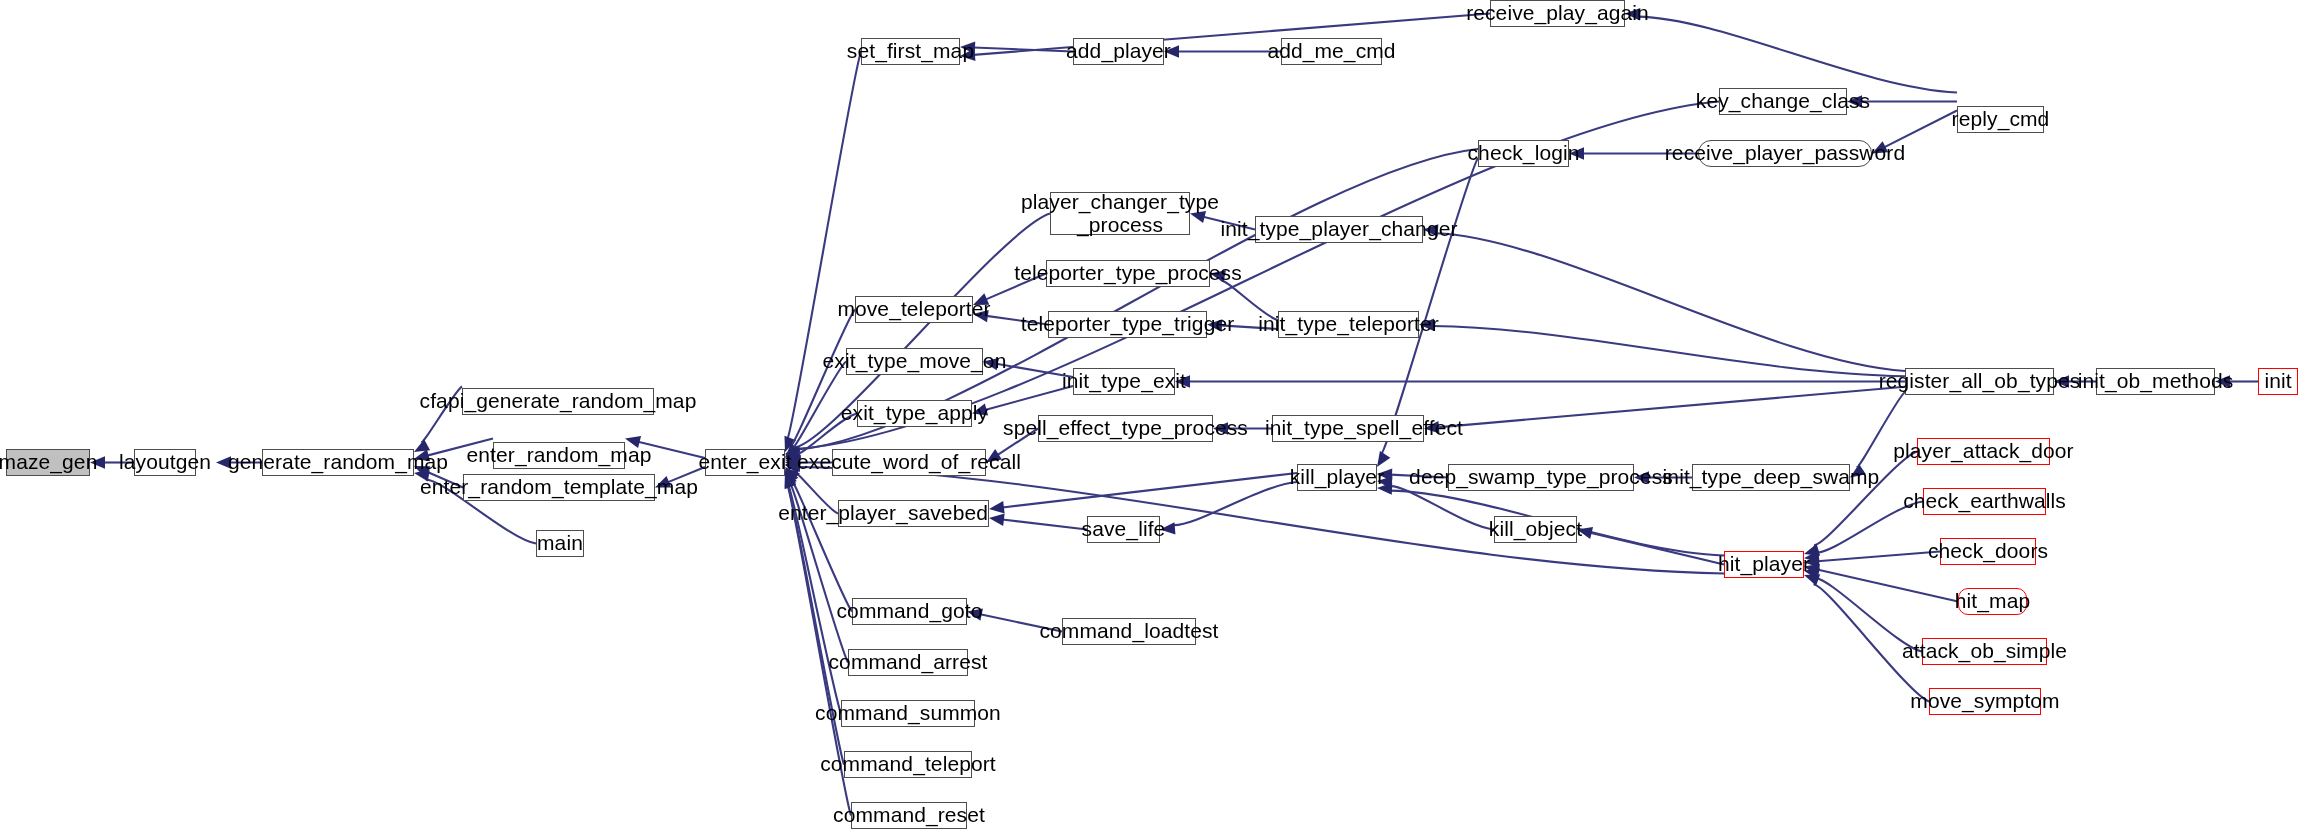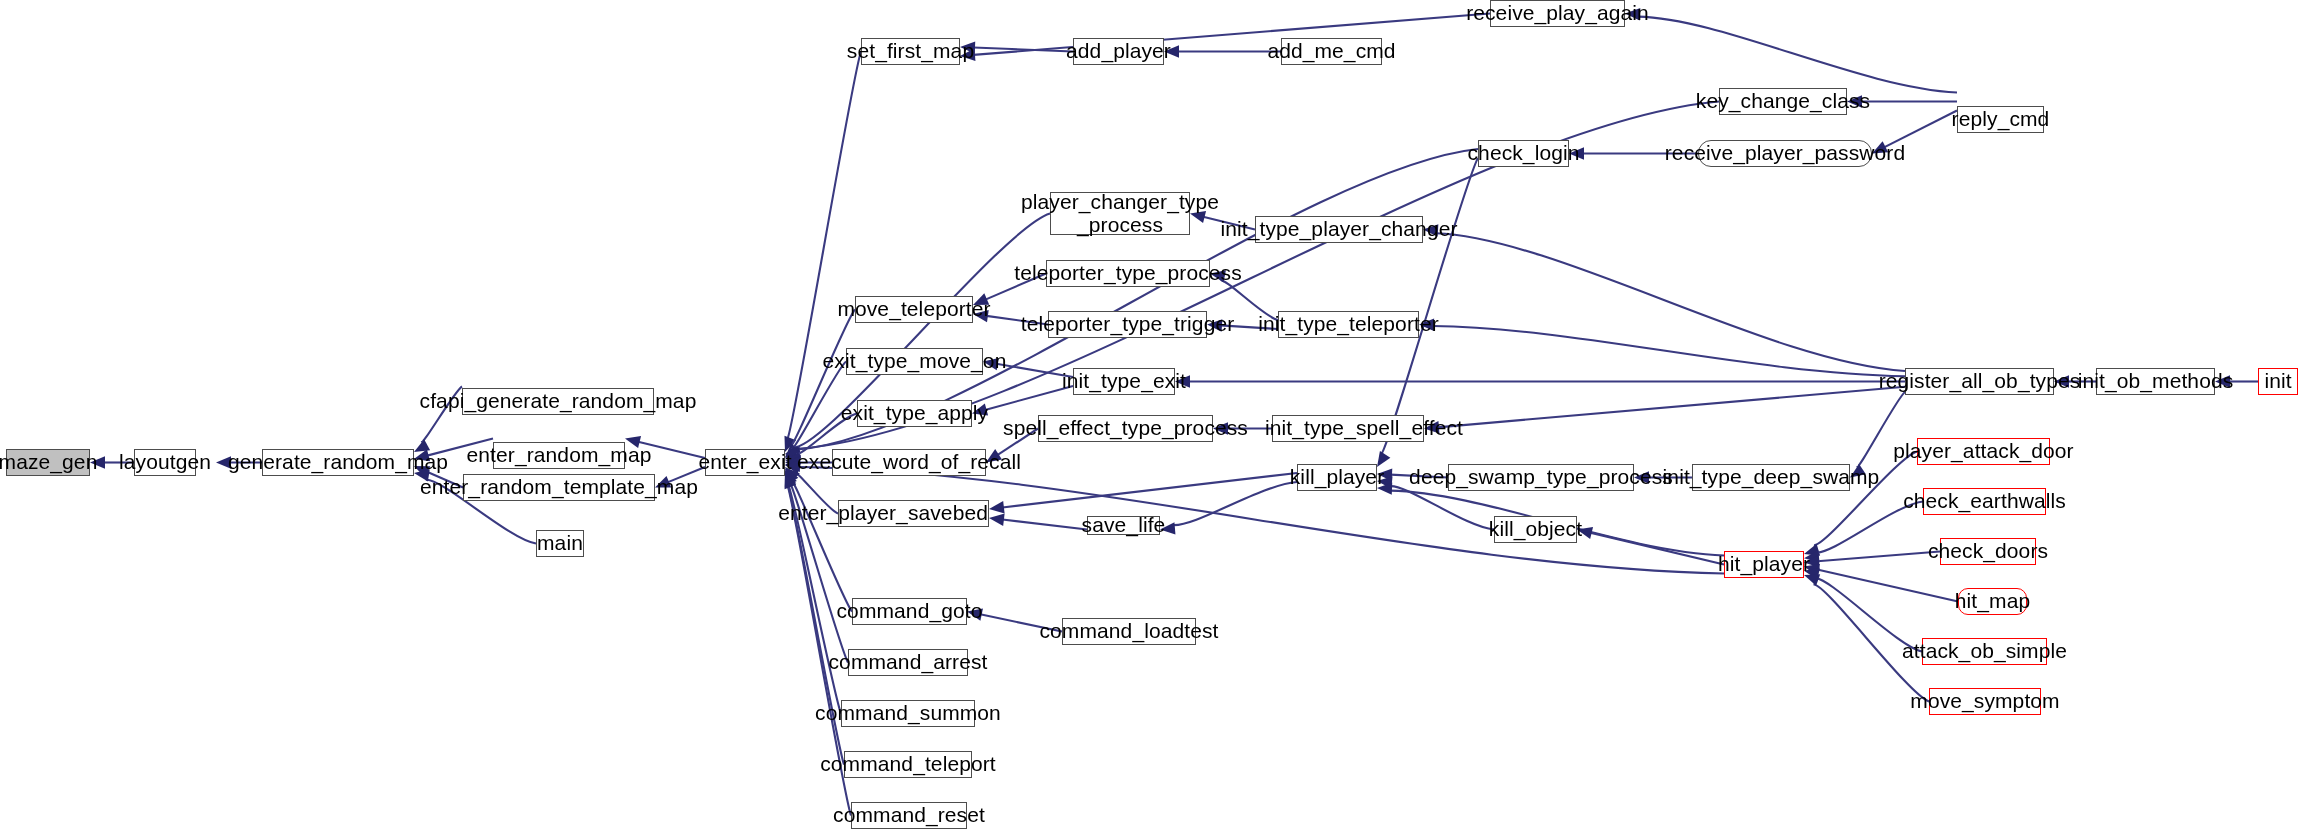--- a/index.html
+++ b/index.html
@@ -293,21 +293,21 @@
       <div class="nodebox" style="left: 855px; top: 296px; width: 118px; height: 27px;"><span>move_teleporter</span></div>
       <div class="nodebox" style="left: 1048px; top: 311px; width: 159px; height: 27px;"><span>teleporter_type_trigger</span></div>
       <div class="nodebox" style="left: 1278px; top: 311px; width: 141px; height: 27px;"><span>init_type_teleporter</span></div>
       <div class="nodebox" style="left: 846px; top: 348px; width: 137px; height: 27px;"><span>exit_type_move_on</span></div>
       <div class="nodebox" style="left: 1073px; top: 368px; width: 102px; height: 27px;"><span>init_type_exit</span></div>
       <div class="nodebox" style="left: 857px; top: 400px; width: 115px; height: 27px;"><span>exit_type_apply</span></div>
       <div class="nodebox" style="left: 1038px; top: 415px; width: 175px; height: 27px;"><span>spell_effect_type_process</span></div>
       <div class="nodebox" style="left: 1272px; top: 415px; width: 152px; height: 27px; padding-left: 32px;"><span>init_type_spell_effect</span></div>
       <div class="nodebox" style="left: 832px; top: 449px; width: 154px; height: 27px;"><span>execute_word_of_recall</span></div>
       <div class="nodebox" style="left: 838px; top: 500px; width: 151px; height: 27px; justify-content: flex-end;"><span>enter_player_savebed</span></div>
-      <div class="nodebox" style="left: 1087px; top: 516px; width: 73px; height: 19px;"><span>save_life</span></div>
+      <div class="nodebox" style="left: 1087px; top: 516px; width: 73px; height: 27px;"><span>save_life</span></div>
       <div class="nodebox" style="left: 1297px; top: 464px; width: 80px; height: 27px;"><span>kill_player</span></div>
       <div class="nodebox" style="left: 1448px; top: 464px; width: 186px; height: 27px;"><span>deep_swamp_type_process</span></div>
       <div class="nodebox" style="left: 1692px; top: 464px; width: 158px; height: 27px;"><span>init_type_deep_swamp</span></div>
       <div class="nodebox" style="left: 1494px; top: 516px; width: 83px; height: 27px;"><span>kill_object</span></div>
       <div class="nodebox red" style="left: 1724px; top: 551px; width: 80px; height: 27px;"><span>hit_player</span></div>
       <div class="nodebox" style="left: 1905px; top: 368px; width: 149px; height: 27px;"><span>register_all_ob_types</span></div>
       <div class="nodebox" style="left: 2096px; top: 368px; width: 119px; height: 27px;"><span>init_ob_methods</span></div>
       <div class="nodebox red" style="left: 2258px; top: 368px; width: 40px; height: 27px;"><span>init</span></div>
       <div class="nodebox red" style="left: 1917px; top: 438px; width: 133px; height: 27px;"><span>player_attack_door</span></div>
       <div class="nodebox red" style="left: 1923px; top: 488px; width: 123px; height: 27px;"><span>check_earthwalls</span></div>

